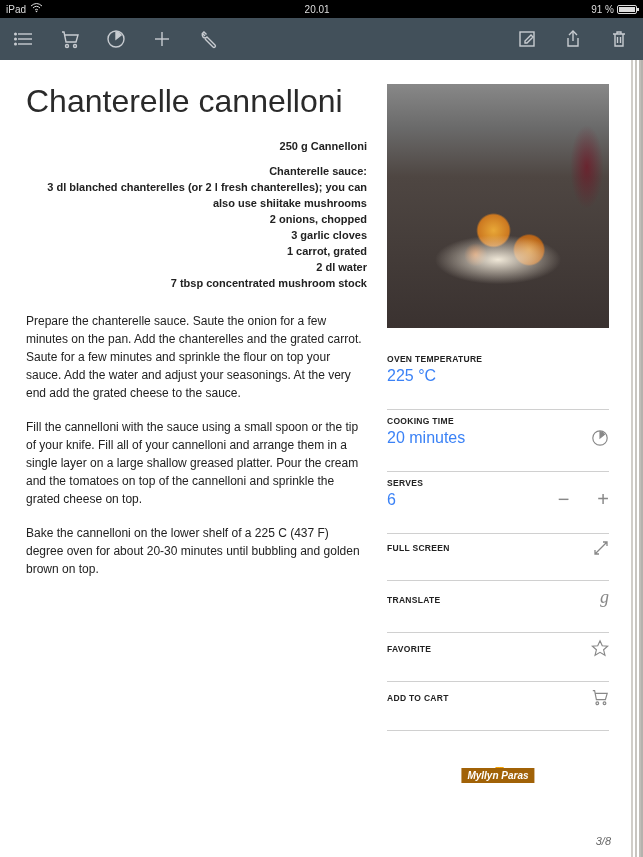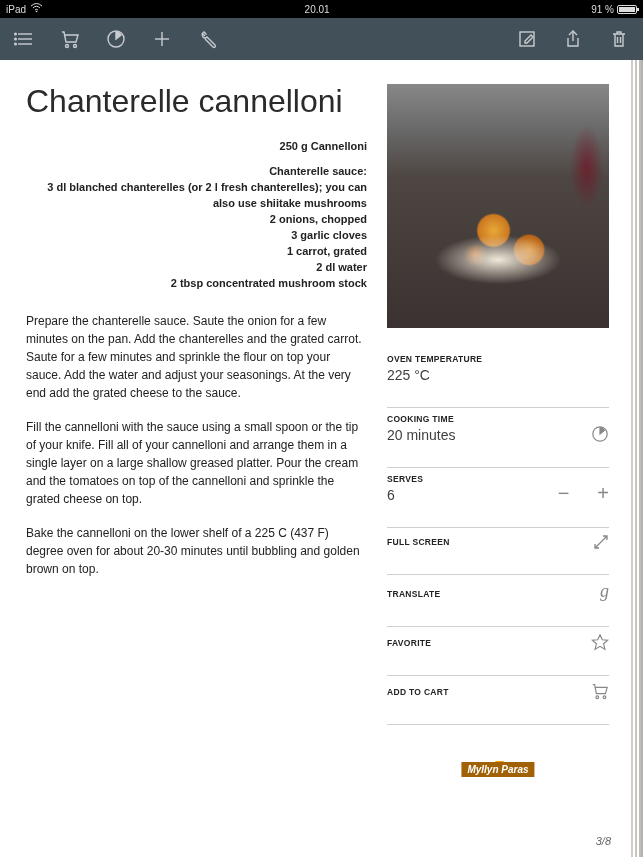--- a/index.html
+++ b/index.html
@@ -140,22 +140,22 @@
   }
   .meta-text { flex: 1; }
   .meta-label {
     font-size: 8.5px;
     font-weight: bold;
     color: #222;
     letter-spacing: 0.3px;
     margin-bottom: 3px;
   }
   .meta-value {
-    font-size: 14px;
-    color: #404040;
+    font-size: 16px;
+    color: #3b82f6;
   }
   .meta-icon {
     color: #888;
     display: flex;
     align-items: center;
     gap: 18px;
   }
   .meta-icon svg { stroke: #888; fill: none; stroke-width: 1.3; }
   .serves-controls { display: flex; gap: 28px; align-items: center; }
   .serve-btn { font-size: 20px; color: #888; font-weight: 300; line-height: 1; cursor: pointer; }
@@ -296,21 +296,21 @@
           <div class="ing-group">
             <div>250 g Cannelloni</div>
           </div>
           <div class="ing-group">
             <div>Chanterelle sauce:</div>
             <div>3 dl blanched chanterelles (or 2 l fresh chanterelles); you can also use shiitake mushrooms</div>
             <div>2 onions, chopped</div>
             <div>3 garlic cloves</div>
             <div>1 carrot, grated</div>
             <div>2 dl water</div>
-            <div>2 tbsp concentrated mushroom stock</div>
+            <div>7 tbsp concentrated mushroom stock</div>
           </div>
         </div>
         <div class="instructions">
           <p>Prepare the chanterelle sauce. Saute the onion for a few minutes on the pan. Add the chanterelles and the grated carrot. Saute for a few minutes and sprinkle the flour on top your sauce. Add the water and adjust your seasonings. At the very end add the grated cheese to the sauce.</p>
           <p>Fill the cannelloni with the sauce using a small spoon or the tip of your knife. Fill all of your cannelloni and arrange them in a single layer on a large shallow greased platter. Pour the cream and the tomatoes on top of the cannelloni and sprinkle the grated cheese on top.</p>
           <p>Bake the cannelloni on the lower shelf of a 225 C (437 F) degree oven for about 20-30 minutes until bubbling and golden brown on top.</p>
         </div>
       </div>
 
       <div class="right-col">

